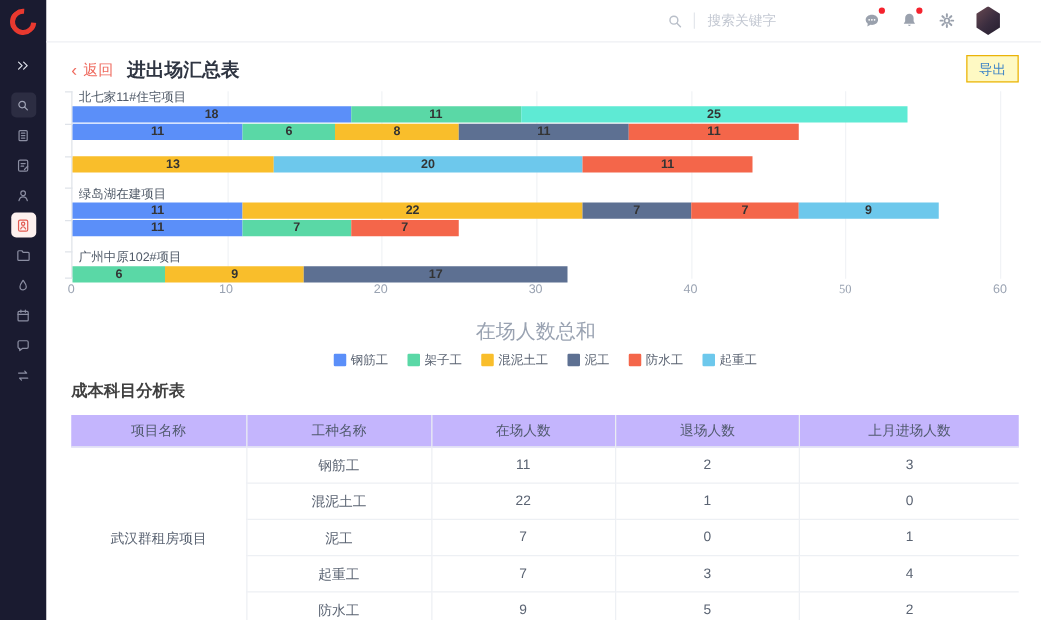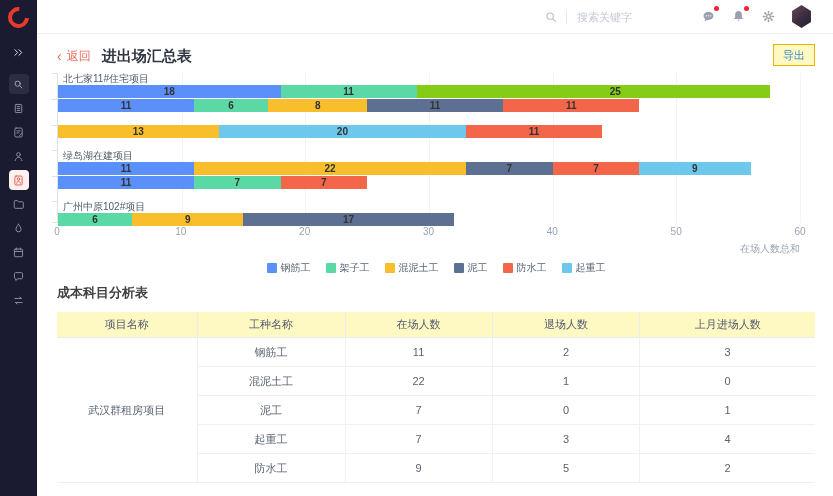--- a/index.html
+++ b/index.html
@@ -8,21 +8,21 @@
   
   .sidebar{width:37px;background:#1a1b30;flex-shrink:0;display:flex;flex-direction:column;align-items:center}
   .logo{width:37px;height:34px;display:flex;align-items:center;justify-content:center}
   .logo-c{width:13px;height:13px;border-radius:50%;border:4px solid #e8392f;border-right-color:transparent;transform:rotate(-40deg)}
   .s-item{width:20px;height:20px;margin-top:4px;border-radius:4px;display:flex;align-items:center;justify-content:center;color:#8b8ea2;cursor:pointer}
   .s-item.expand{margin-top:8px;color:#dde0e9}
   .s-item.search-box{margin-top:12px;background:#2c2d42;color:#9fa2b4}
   .s-item.active{background:#fdf1ef;color:#e25b52}
   
   .main{flex:1;display:flex;flex-direction:column;min-width:0}
-  .topbar{height:33px;border-bottom:1px solid #eef0f3;display:flex;align-items:center;justify-content:flex-end;padding-right:21px;flex-shrink:0}
+  .topbar{height:33px;border-bottom:1px solid #eef0f3;display:flex;align-items:center;justify-content:flex-end;padding-right:32px;flex-shrink:0}
   .tb-search{display:flex;align-items:center;color:#b9bfc9}
   .tb-div{width:1px;height:13px;background:#e4e7ec;margin:0 8px}
   .tb-input{border:none;outline:none;width:88px;font-size:11px;color:#333;font-family:inherit}
   .tb-input::placeholder{color:#c3c8d2}
   .tb-icons{display:flex;align-items:center;gap:15px;margin-left:34px}
   .tb-ico{position:relative;color:#9aa1ad;display:flex;cursor:pointer}
   .badge{position:absolute;top:-3px;right:-3px;width:5px;height:5px;border-radius:50%;background:#f5222d}
   .avatar{width:21px;height:23px;clip-path:polygon(50% 0,95% 26%,95% 74%,50% 100%,5% 74%,5% 26%);background:linear-gradient(135deg,#6b4a52 0%,#3a2d3f 55%,#241d2e 100%);cursor:pointer}
   .content{flex:1;padding:0 18px 0 20px;position:relative}
   .crumbs{margin-top:13px;display:flex;align-items:center;font-size:12px;height:18px}
@@ -34,28 +34,28 @@
   .chart{margin-top:8px;width:743px}
   .plot{position:relative;border-left:1px solid #dfe3e9;height:150px}
   .gridline{position:absolute;top:0;bottom:0;width:1px;background:#f1f3f6}
   .group{position:relative;height:25px}
   .gtick{position:absolute;left:-6px;top:0;width:6px;height:1px;background:#dfe3e9}
   .glabel{font-size:10px;color:#505a68;height:11px;line-height:11px;padding-left:5px;white-space:nowrap}
   .gbar{display:flex;height:13px;margin-top:1px}
   .seg{flex:0 0 auto;display:flex;align-items:center;justify-content:center;font-size:10px;font-weight:bold;color:#333;overflow:hidden}
   .xlabels{position:relative;height:12px;margin-top:3px;width:743px}
   .xlab{position:absolute;transform:translateX(-50%);font-size:10px;color:#9aa3b2}
-  .xtitle{width:743px;text-align:right;font-size:10px;color:#9aa3b2;margin-top:4px}
+  .xtitle{width:743px;text-align:center;font-size:16px;color:#9aa3b2;margin-top:17px}
   .legend{display:flex;justify-content:center;gap:15px;margin-top:5px;width:758px}
   .litem{display:flex;align-items:center;gap:4px;font-size:10px;color:#5a6372;cursor:pointer}
   .lswatch{width:10px;height:10px;border-radius:1px}
   
   .table-title{font-size:13px;font-weight:bold;color:#404040;margin-top:9px}
   table{width:100%;border-collapse:collapse;margin-top:10px;font-size:11px;color:#5a6372;table-layout:fixed}
-  th{background:#fef9c3;font-weight:normal;color:#515a6e;height:23px;border-bottom:1px solid #e9edf2;border-right:1px solid #e9edf2;text-align:center}
+  th{background:#c4b5fd;font-weight:normal;color:#515a6e;height:23px;border-bottom:1px solid #e9edf2;border-right:1px solid #e9edf2;text-align:center}
   td{text-align:center;height:26px;border-bottom:1px solid #edf0f4;border-right:1px solid #edf0f4}
   th:last-child,td:last-child{border-right:none}
 </style>
 </head>
 <body>
 
 <div class="app">
   <div class="sidebar">
     <div class="logo">
         <div class="logo-c"></div>
@@ -177,21 +177,21 @@
             <div class="gridline" style="left: 50%;"></div>
             <div class="gridline" style="left: 66.6667%;"></div>
             <div class="gridline" style="left: 83.3333%;"></div>
             <div class="gridline" style="left: 100%;"></div>
             <div class="group">
               <div class="gtick"></div>
               <div class="glabel">北七家11#住宅项目</div>
               <div class="gbar">
                 <div class="seg" style="width: 30%; background: rgb(91, 143, 249);">18</div>
                 <div class="seg" style="width: 18.3333%; background: rgb(90, 216, 166);">11</div>
-                <div class="seg" style="width: 41.6667%; background: #84cc16; padding-left: 44px;">25</div>
+                <div class="seg" style="width: 41.6667%; background: #5eead4;">25</div>
               </div>
             </div>
             <div class="group">
               <div class="gtick"></div>
               <div class="gbar">
                 <div class="seg" style="width: 18.3333%; background: rgb(91, 143, 249);">11</div>
                 <div class="seg" style="width: 10%; background: rgb(90, 216, 166);">6</div>
                 <div class="seg" style="width: 13.3333%; background: rgb(249, 190, 43);">8</div>
                 <div class="seg" style="width: 18.3333%; background: rgb(93, 112, 146);">11</div>
                 <div class="seg" style="width: 18.3333%; background: rgb(244, 102, 74);">11</div>
@@ -234,21 +234,21 @@
               </div>
             </div>
             <div class="gtick" style="top: 149px;"></div>
           </div>
         <div class="xlabels">
             <span class="xlab" style="left: 0%;">0</span>
             <span class="xlab" style="left: 16.6667%;">10</span>
             <span class="xlab" style="left: 33.3333%;">20</span>
             <span class="xlab" style="left: 50%;">30</span>
             <span class="xlab" style="left: 66.6667%;">40</span>
-            <span class="xlab" style="left: 83.3333%;">50</span>
+            <span class="xlab" style="left: 83.3333%; font-family: Liberation Serif, serif;">50</span>
             <span class="xlab" style="left: 100%;">60</span>
           </div>
         <div class="xtitle">在场人数总和</div>
       </div>
       <div class="legend">
           <div class="litem">
             <span class="lswatch" style="background: rgb(91, 143, 249);"></span>
             <span>钢筋工</span>
           </div>
           <div class="litem">

